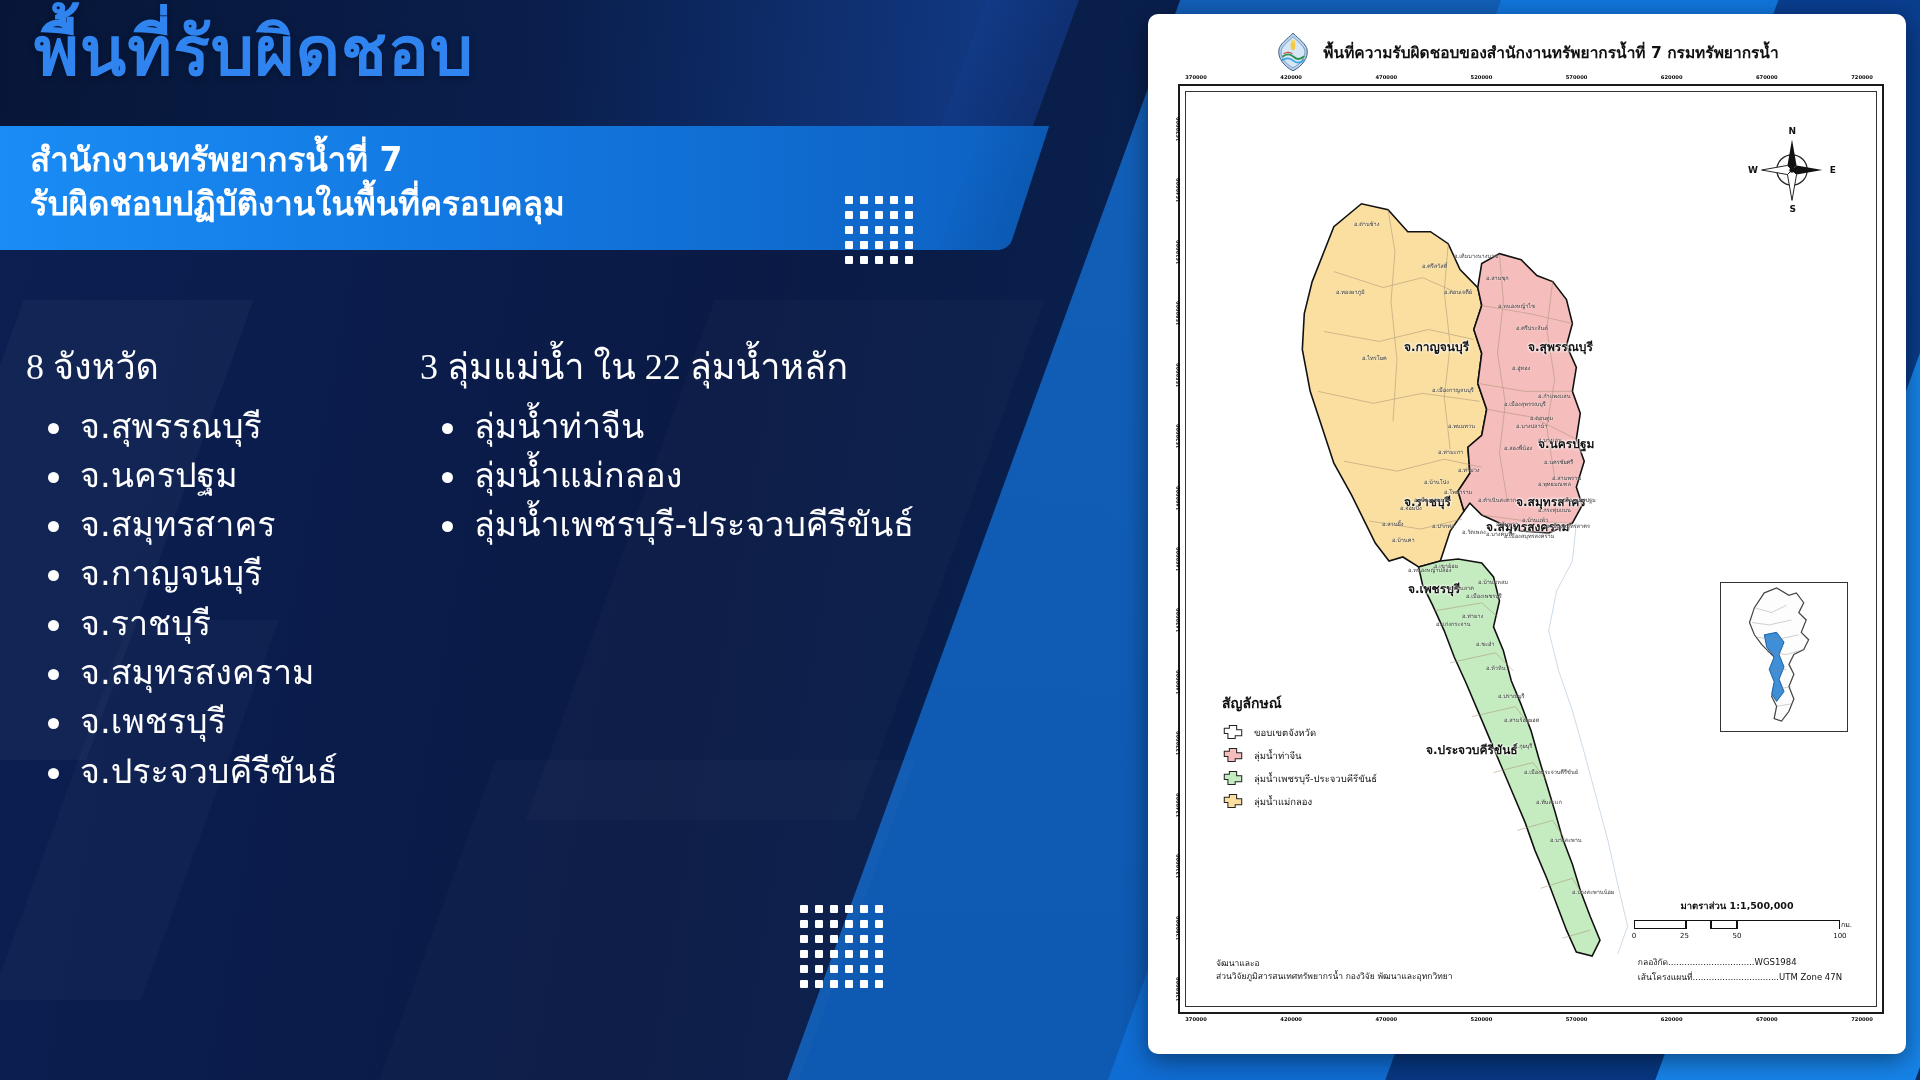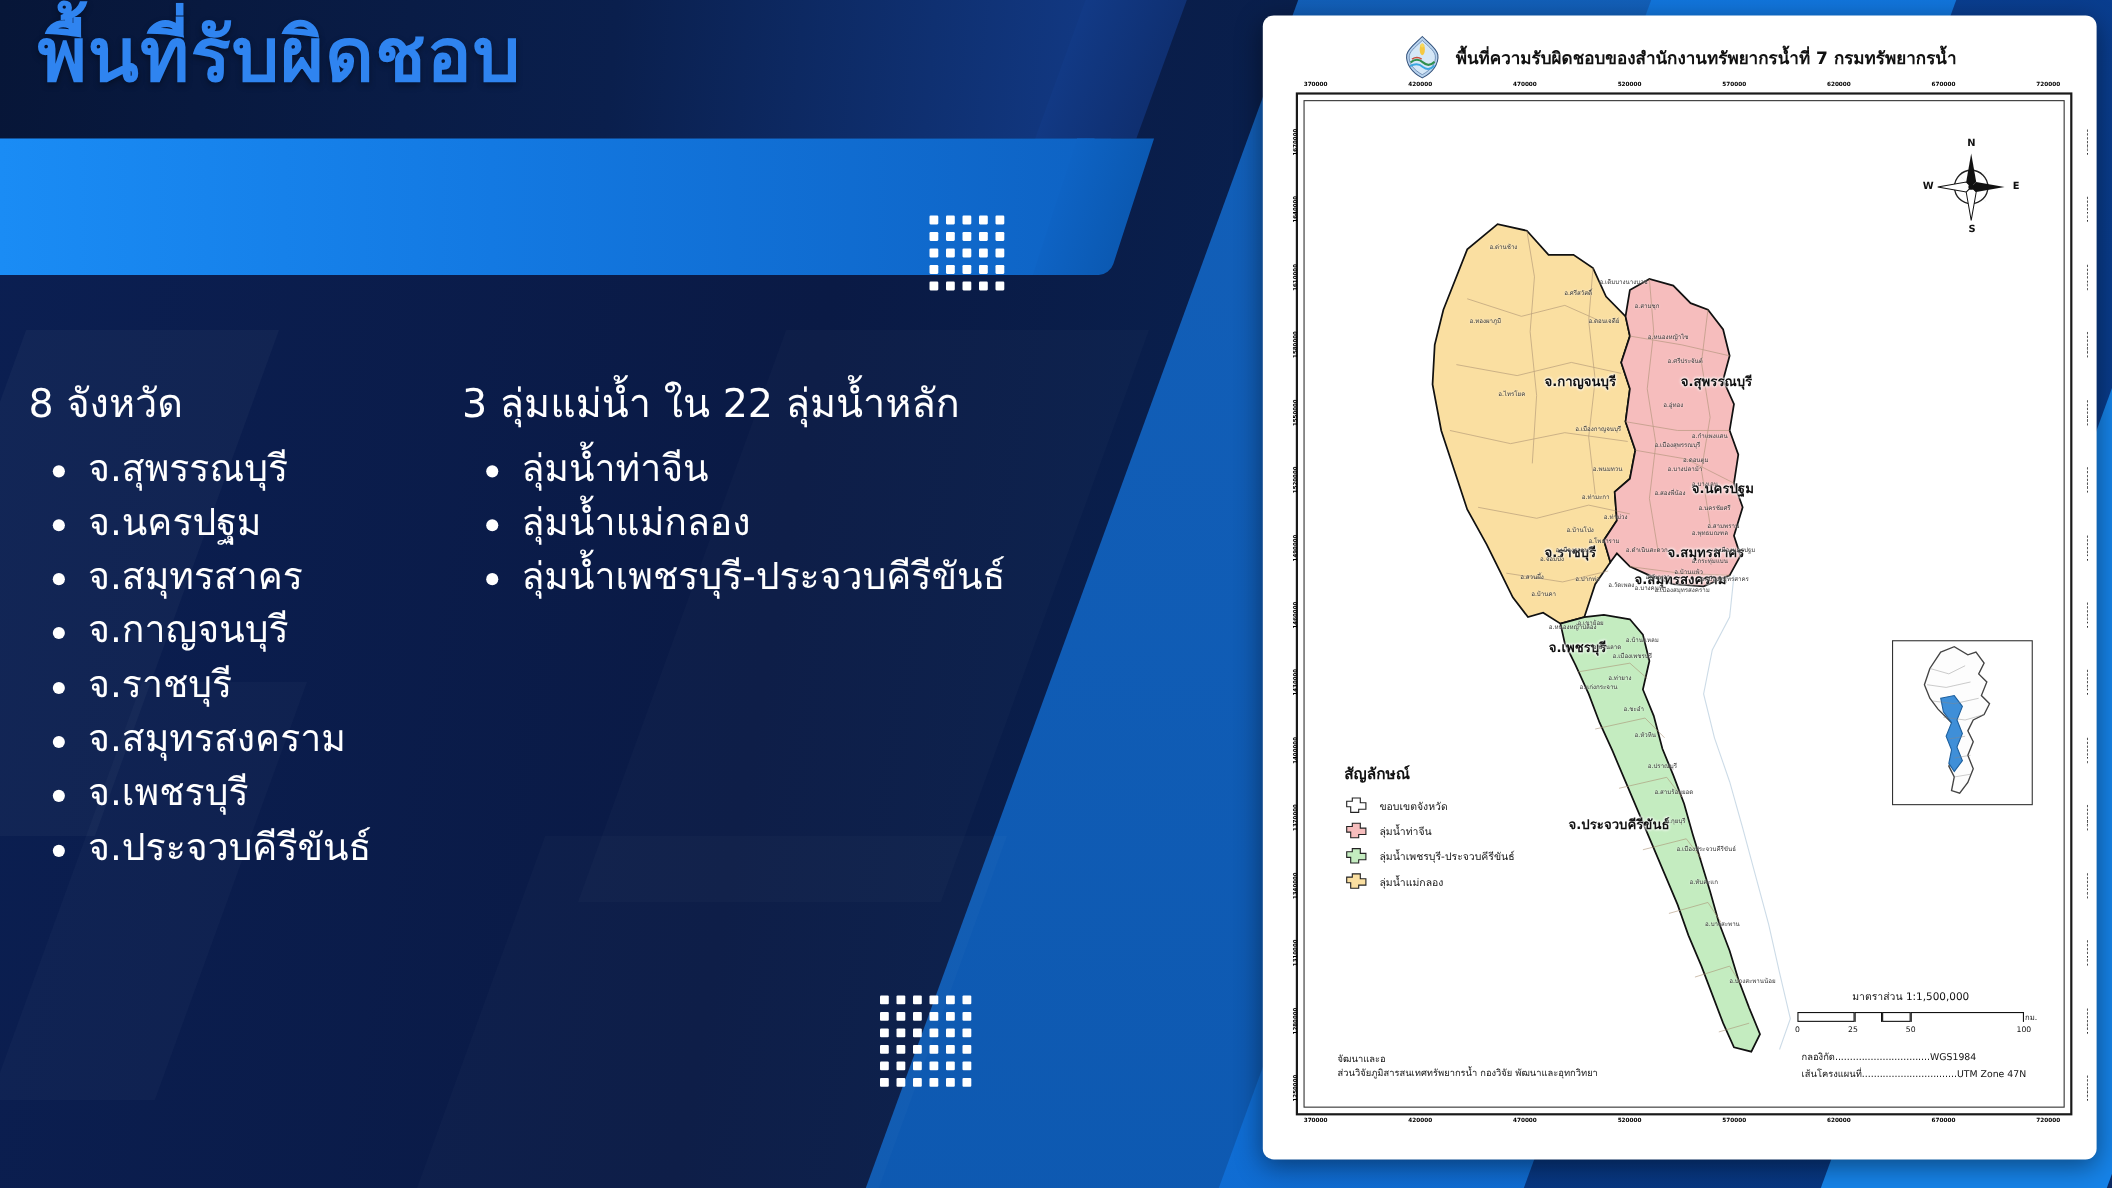--- a/index.html
+++ b/index.html
@@ -105,21 +105,21 @@
   
   .dot-grid { position: absolute; display: grid; gap: 7px; }
   .dot-grid .d { width: 8px; height: 8px; background: #ffffff; border-radius: 1px; }
   #dots-top { top: 196px; left: 845px; grid-template-columns: repeat(5, 8px); }
   #dots-bottom { top: 905px; left: 800px; grid-template-columns: repeat(6, 8px); }
 
   
   .col { position: absolute; color: #ffffff; }
   .col-head {
     font-size: 36px; font-weight: 400; line-height: 1.1;
-    margin-bottom: 14px; white-space: nowrap;
+    margin-bottom: 14px; white-space: nowrap; font-family: Liberation Serif, serif;
   }
   .col ul { list-style: none; }
   .col li {
     position: relative;
     font-size: 34px; font-weight: 400;
     line-height: 1.45;
     padding-left: 54px;
     white-space: nowrap;
   }
   .col li::before {
@@ -193,21 +193,21 @@
 
   
   #inset {
     position: absolute; right: 28px; top: 490px;
     width: 128px; height: 150px;
     border: 1px solid #333; background: #fff;
   }
 
   
   #scale-block { position: absolute; right: 34px; bottom: 62px; width: 210px; }
-  #scale-block .scale-title { font-size: 9.5px; color: #111; text-align: center; margin-bottom: 7px; white-space: nowrap; }
+  #scale-block .scale-title { font-size: 9.5px; color: #111; text-align: center; margin-bottom: 7px; white-space: nowrap; font-weight: bold; }
   .scalebar { position: relative; height: 11px; margin: 0 2px; }
   .scalebar .seg { position: absolute; top: 0; height: 9px; border: 1px solid #111; }
   .scale-nums { position: relative; height: 12px; margin-top: 1px; }
   .scale-nums span { position: absolute; font-size: 7px; color: #111; transform: translateX(-50%); }
   .scale-unit { position: absolute; right: -12px; top: -1px; font-size: 7px; color: #111; }
 
   
   #credits { position: absolute; left: 30px; bottom: 22px; font-size: 8.5px; color: #111; line-height: 1.6; }
   #datum { position: absolute; right: 34px; bottom: 22px; font-size: 8.5px; color: #111; line-height: 1.7; text-align: left; }
   #datum .ln { white-space: nowrap; }
@@ -229,20 +229,24 @@
   <div class="bg-hex h3"></div>
   <div class="bg-hex h4"></div>
 
   <div class="title-band">
     <div class="corner"></div>
   </div>
   <div class="main-title">พื้นที่รับผิดชอบ</div>
 
   <div class="sub-band">
     <div class="notch"></div>
+  </div>
+  <div class="subtitle">
+    <div>สำนักงานทรัพยากรน้ำที่ 7</div>
+    <div>รับผิดชอบปฏิบัติงานในพื้นที่ครอบคลุม</div>
   </div>
 
   <div class="dot-grid" id="dots-top">
       <div class="d"></div>
       <div class="d"></div>
       <div class="d"></div>
       <div class="d"></div>
       <div class="d"></div>
       <div class="d"></div>
       <div class="d"></div>

